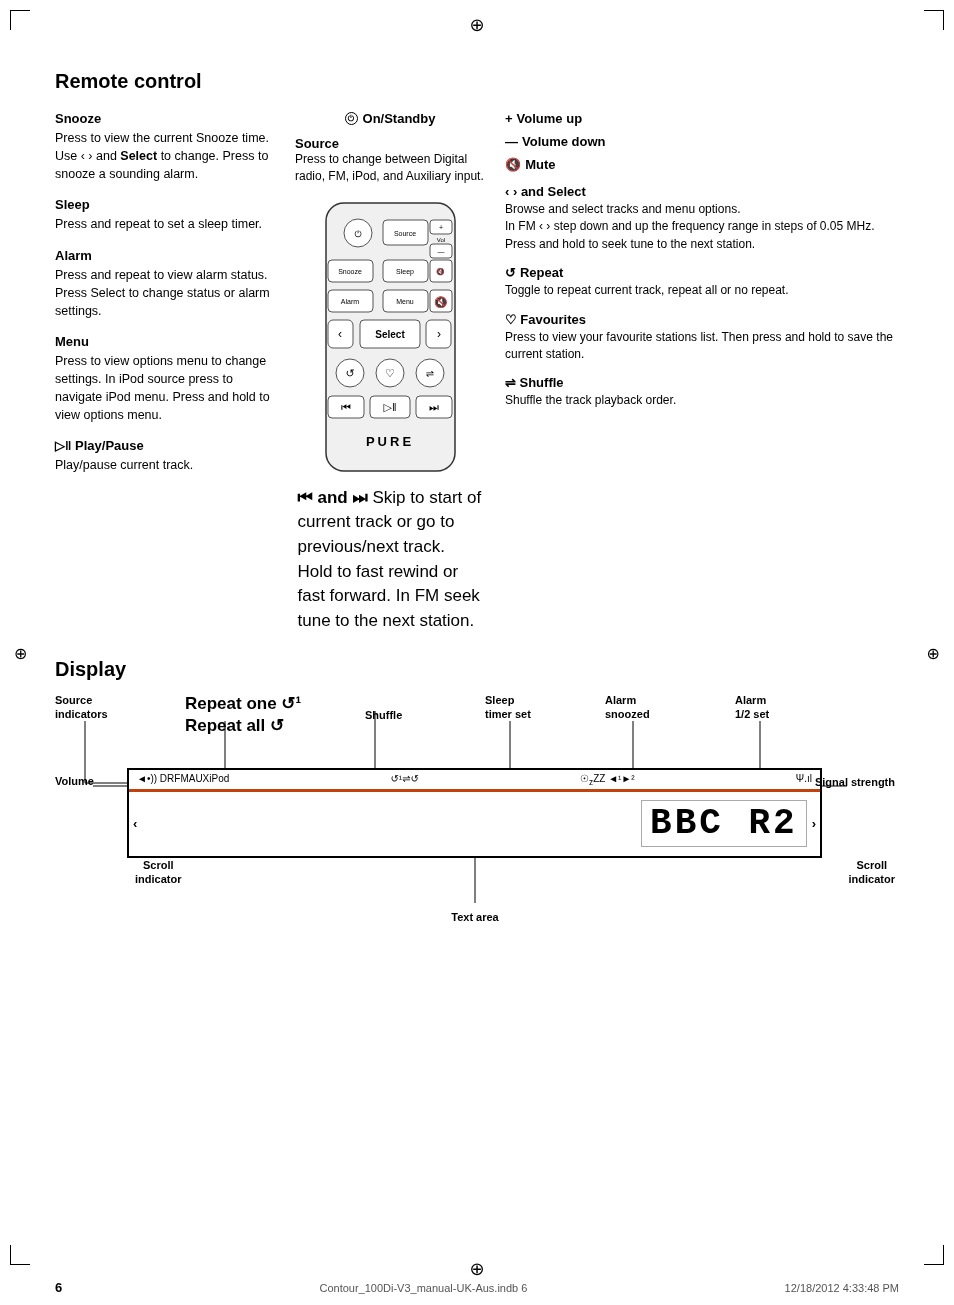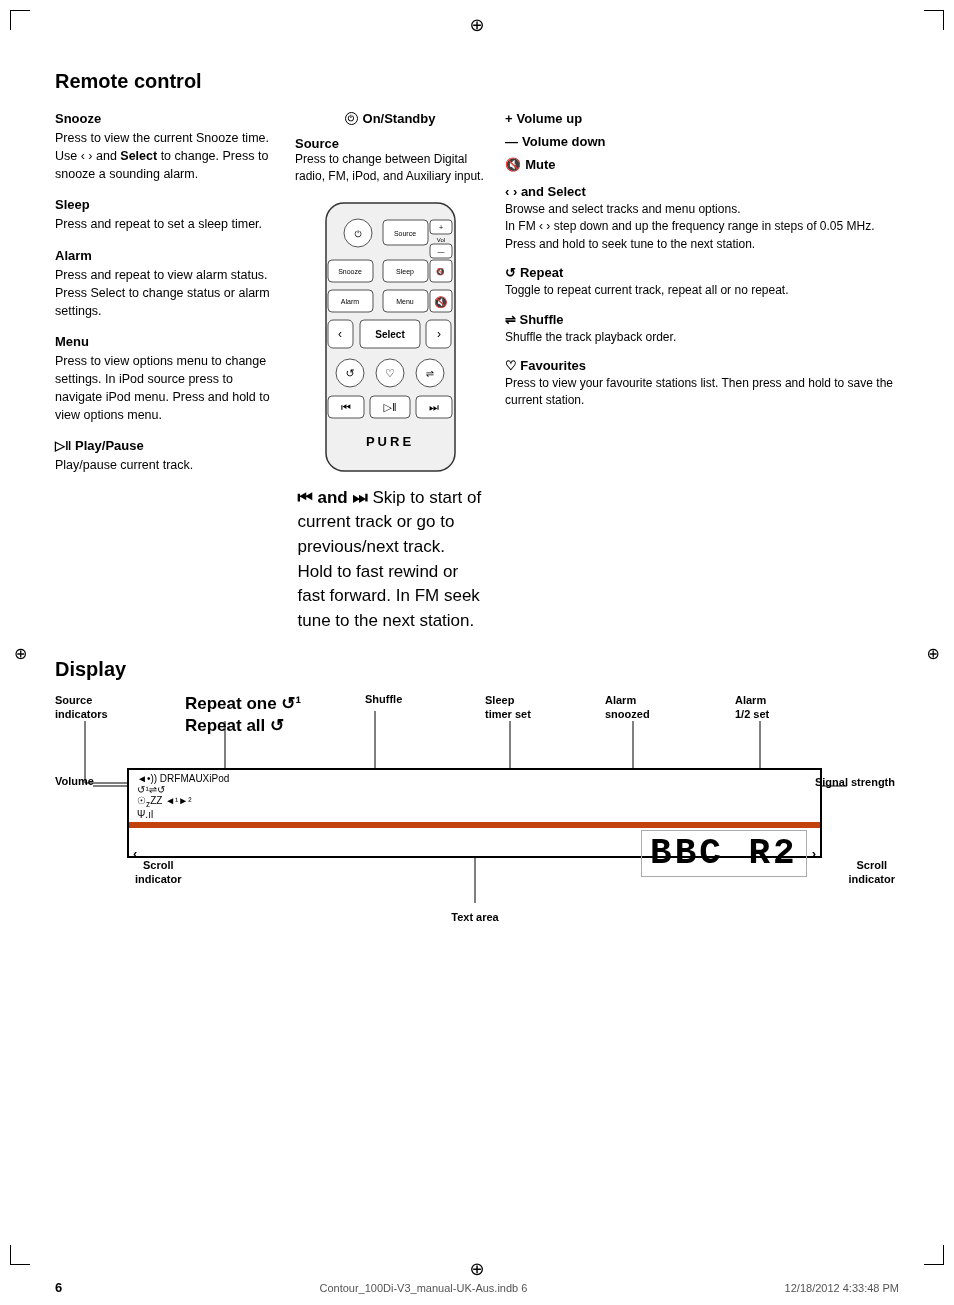--- a/index.html
+++ b/index.html
@@ -331,44 +331,44 @@
         <div class="right-item" style="margin-bottom:12px;">
           <div class="right-item-title">
             <span>↺</span>
             <span style="font-weight:bold;"> Repeat</span>
           </div>
           <p style="font-size:12px;line-height:1.45;">Toggle to repeat current track, repeat all or no repeat.</p>
         </div>
 
         <div class="right-item" style="margin-bottom:12px;">
           <div class="right-item-title">
+            <span style="font-weight:bold;">♡ Favourites</span>
+          </div>
+          <p style="font-size:12px;line-height:1.45;">Press to view your favourite stations list. Then press and hold to save the current station.</p>
+        </div>
+
+        <div class="right-item" style="margin-bottom:12px;">
+          <div class="right-item-title">
             <span style="font-weight:bold;">⇌ Shuffle</span>
           </div>
           <p style="font-size:12px;line-height:1.45;">Shuffle the track playback order.</p>
-        </div>
-
-        <div class="right-item" style="margin-bottom:12px;">
-          <div class="right-item-title">
-            <span style="font-weight:bold;">♡ Favourites</span>
-          </div>
-          <p style="font-size:12px;line-height:1.45;">Press to view your favourite stations list. Then press and hold to save the current station.</p>
         </div>
       </div>
     </div>
 
     <div class="display-section">
       <div class="display-title">Display</div>
 
       <div style="position:relative;width:840px;height:230px;">
 
         <div style="position:absolute;top:0;left:0;font-weight:bold;font-size:11px;line-height:1.3;">Source<br>indicators</div>
 
         <div style="position:absolute;top:0;left:130px;font-weight:bold;font-size:17px;line-height:1.3;">Repeat one ↺¹<br>Repeat all ↺</div>
 
-        <div style="position:absolute;top:0;left:310px;font-weight:bold;font-size:11px;">Shuffle</div>
+        <div style="position:absolute;top:16px;left:310px;font-weight:bold;font-size:11px;">Shuffle</div>
 
         <div style="position:absolute;top:0;left:430px;font-weight:bold;font-size:11px;line-height:1.3;">Sleep<br>timer set</div>
 
         <div style="position:absolute;top:0;left:550px;font-weight:bold;font-size:11px;line-height:1.3;">Alarm<br>snoozed</div>
 
         <div style="position:absolute;top:0;left:680px;font-weight:bold;font-size:11px;line-height:1.3;">Alarm<br>1/2 set</div>
 
         <svg style="position:absolute;top:0;left:0;width:840px;height:230px;pointer-events:none;">
 
           <line x1="30" y1="28" x2="30" y2="90" stroke="#000" stroke-width="1"></line>
@@ -382,21 +382,21 @@
 
           <line x1="455" y1="28" x2="455" y2="83" stroke="#000" stroke-width="1"></line>
 
           <line x1="578" y1="28" x2="578" y2="83" stroke="#000" stroke-width="1"></line>
 
           <line x1="705" y1="28" x2="705" y2="83" stroke="#000" stroke-width="1"></line>
         </svg>
 
         <div style="position:absolute;top:75px;left:72px;width:695px;height:90px;border:2px solid #000;background:#fff;display:flex;flex-direction:column;">
 
-          <div style="padding:3px 8px 2px 8px;font-size:10px;display:flex;justify-content:space-between;border-bottom:6px solid #c2410c;flex-direction:column;">
+          <div style="padding:3px 8px 2px 8px;font-size:10px;display:flex;justify-content:space-between;border-bottom:3px solid #c2410c;">
             <span style="font-size:10px;">◄•)) DRFMAUXiPod</span>
             <span style="font-size:10px;">↺¹⇌↺</span>
             <span style="font-size:10px;">☉<sub>z</sub>ZZ ◄¹►²</span>
             <span style="font-size:10px;">Ψ.ıl</span>
           </div>
 
           <div style="flex:1;display:flex;align-items:center;padding:2px 4px;">
             <span style="font-size:13px;font-weight:bold;">‹</span>
             <div style="flex:1;display:flex;justify-content:flex-end;align-items:center;margin:0 5px;">
 

